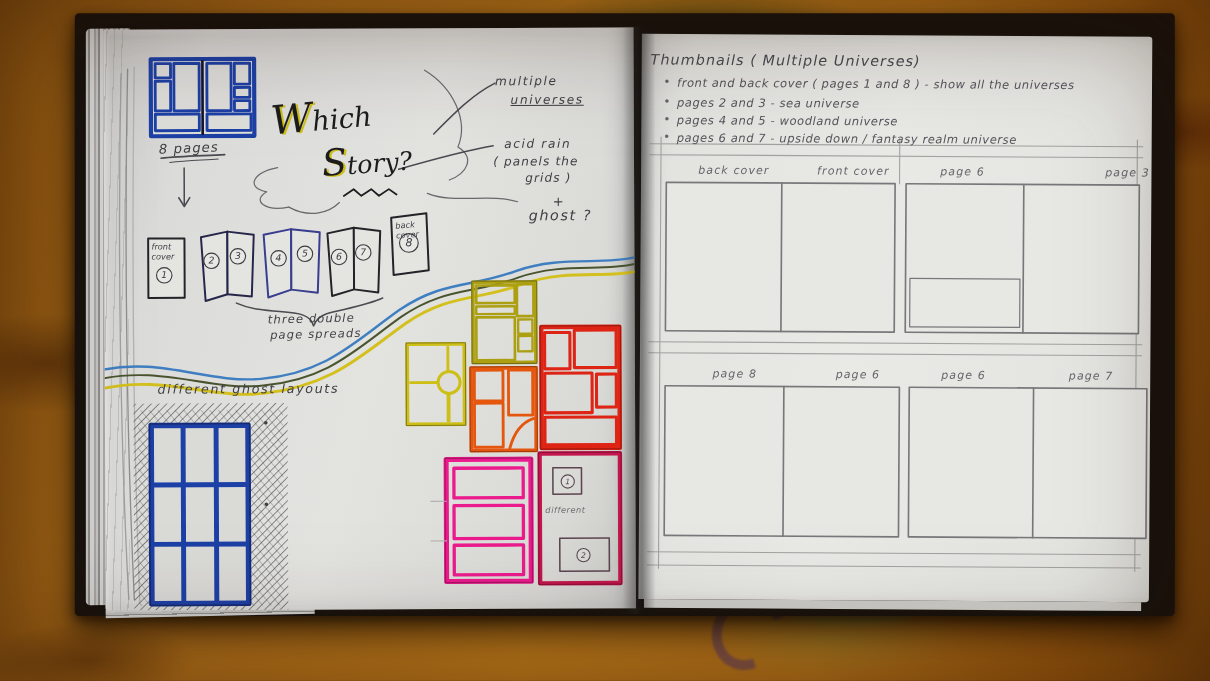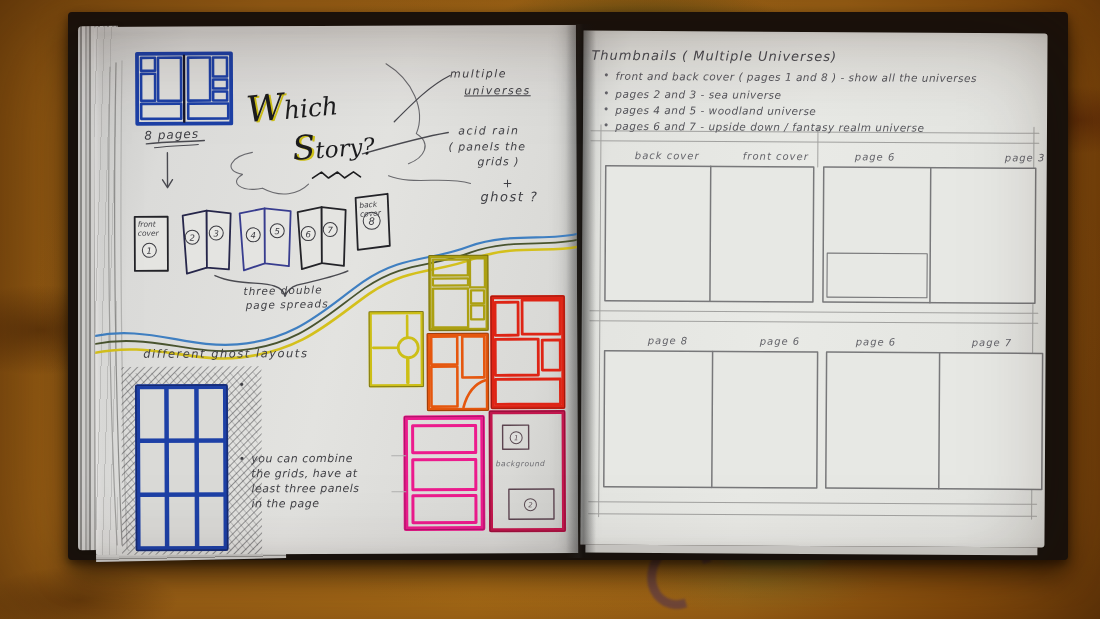--- a/index.html
+++ b/index.html
@@ -268,28 +268,24 @@
       <div class="t" style="left:140px;top:257px;width:96px;text-align:center;font-size:10.5px;letter-spacing:1px;transform:rotate(-1deg);">three double</div>
       <div class="t" style="left:142px;top:271px;width:100px;text-align:center;font-size:10.5px;letter-spacing:1px;transform:rotate(-1deg);">page spreads</div>
 
       <div class="t" style="left:48px;top:320px;font-size:11.5px;letter-spacing:1.5px;">different ghost layouts</div>
 
       <div class="bullet-row" style="left:143px;top:352px;width:118px;">
         <span class="bullet-dot t" style="position:static;font-size:11px;">•</span>
       </div>
       <div class="bullet-row" style="left:143px;top:426px;width:122px;">
         <span class="bullet-dot t" style="position:static;font-size:11px;">•</span>
-        <span class="t" style="position:static;font-size:11px;letter-spacing:.5px;">you can combine
-the grids, have at
-least three panels
-in the page</span>
       </div>
 
       <span class="circ tiny" style="left:414px;top:406px;">1</span>
-      <div class="t" style="left:400px;top:434px;font-size:7.5px;color:#6b6b70;letter-spacing:.5px;">background</div>
+      <div class="t" style="left:400px;top:434px;font-size:7.5px;color:#6b6b70;letter-spacing:.5px;">different</div>
       <span class="circ tiny" style="left:428px;top:473px;">2</span>
     </div>
 
     <div class="page page-right">
       <svg class="draw" viewBox="0 0 464 514">
         <g class="sk" stroke="#a2a2a0" stroke-width="1">
           <line x1="8" y1="100" x2="456" y2="100"></line>
           <line x1="8" y1="110" x2="456" y2="110"></line>
           <line x1="8" y1="280" x2="456" y2="280"></line>
           <line x1="8" y1="290" x2="456" y2="290"></line>

